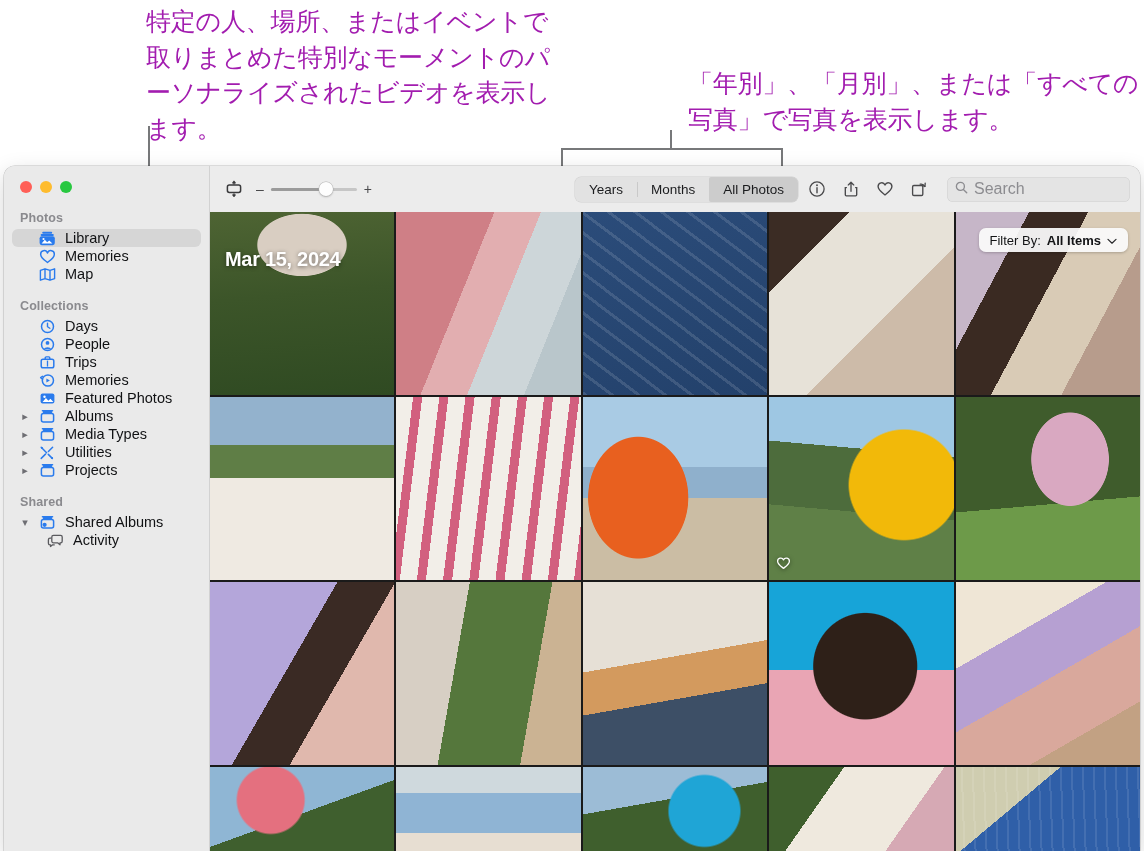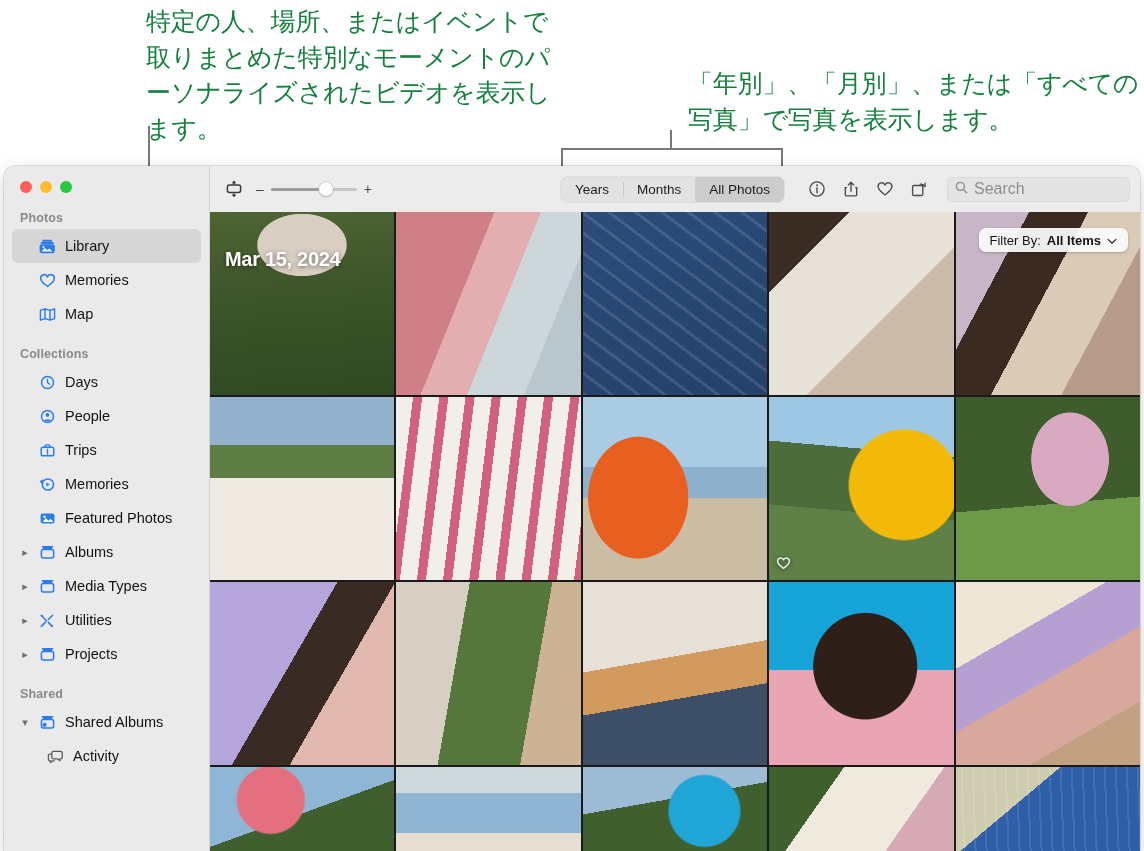--- a/index.html
+++ b/index.html
@@ -8,21 +8,21 @@
     background: #ffffff;
     font-family: "Liberation Sans", "DejaVu Sans", sans-serif;
     overflow: hidden;
   }
   #root { position: relative; width: 1144px; height: 851px; }
 
   
   .annot {
     position: absolute;
     font-family: "DejaVu Sans", "Liberation Sans", sans-serif;
-    color: #15803d;
+    color: #a21caf;
     font-size: 25px;
     line-height: 1.42;
     letter-spacing: -0.2px;
     white-space: pre-line;
   }
   #annot-left  { left: 146px; top: 4px;  width: 412px; }
   #annot-right { left: 688px; top: 66px; width: 452px; }
 
   .leader { position: absolute; background: #77787a; }
 
@@ -55,21 +55,21 @@
   .sb-section {
     font-size: 12.5px; font-weight: bold; color: #8a8a8e;
     padding: 0 0 4px 16px; letter-spacing: 0.1px;
   }
   #sb-photos-hdr { margin-top: 18px; }
   #sb-collections-hdr { margin-top: 16px; }
   #sb-sharing-hdr { margin-top: 16px; }
 
   .sb-row {
     display: flex; align-items: center;
-    height: 34px; margin: 0 8px; padding-left: 8px;
+    height: 18px; margin: 0 8px; padding-left: 8px;
     border-radius: 6px; gap: 8px;
     font-size: 14.5px; color: #111214;
   }
   .sb-row.selected { background: #d6d6d6; }
   .sb-row .disc { width: 10px; flex: 0 0 10px; display: flex; align-items: center; justify-content: center; }
   .sb-row .ico  { width: 19px; flex: 0 0 19px; display: flex; align-items: center; justify-content: center; }
   .sb-row .lbl  { white-space: nowrap; }
   .sb-row.child { padding-left: 34px; }
   .sb-row.noarrow { padding-left: 26px; }
   .chev { color: #6e6e73; font-size: 11px; line-height: 1; }
@@ -92,21 +92,21 @@
     position: relative; width: 86px; height: 3px;
     background: #c6c6c6; border-radius: 2px;
   }
   #zs-fill { position: absolute; left: 0; top: 0; height: 3px; width: 56px; background: #9b9b9b; border-radius: 2px; }
   #zs-knob {
     position: absolute; left: 48px; top: -5.5px;
     width: 14px; height: 14px; border-radius: 50%;
     background: #fdfdfd; box-shadow: 0 0 0 0.5px #b4b4b4, 0 1px 2px rgba(0,0,0,0.25);
   }
 
-  #tb-center { position: absolute; left: 351px; display: flex; align-items: center; text-align: right; }
+  #tb-center { position: absolute; left: 365px; display: flex; align-items: center; text-align: right; }
   #segmented {
     display: flex; align-items: stretch;
     height: 25px; border-radius: 6px;
     background: #e2e2e2;
     box-shadow: 0 0 0 0.5px #cfcfcf;
     overflow: hidden;
   }
   .seg {
     display: flex; align-items: center; justify-content: center;
     padding: 0 14px; font-size: 13.5px; color: #1b1c1e;

